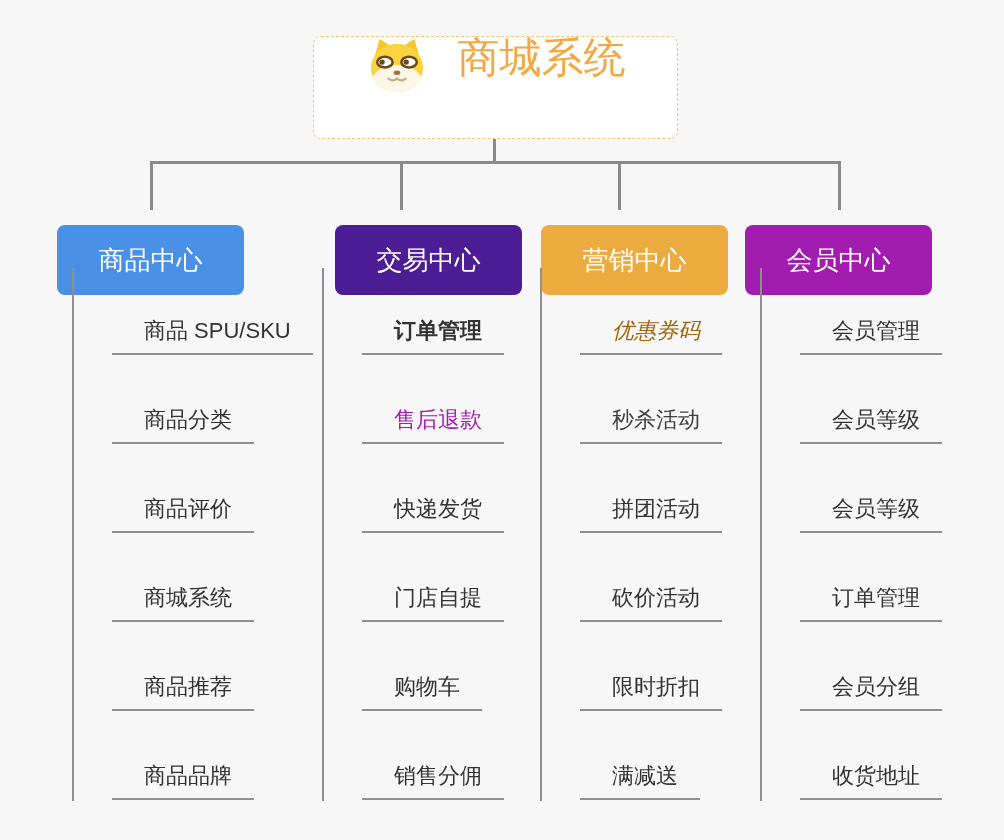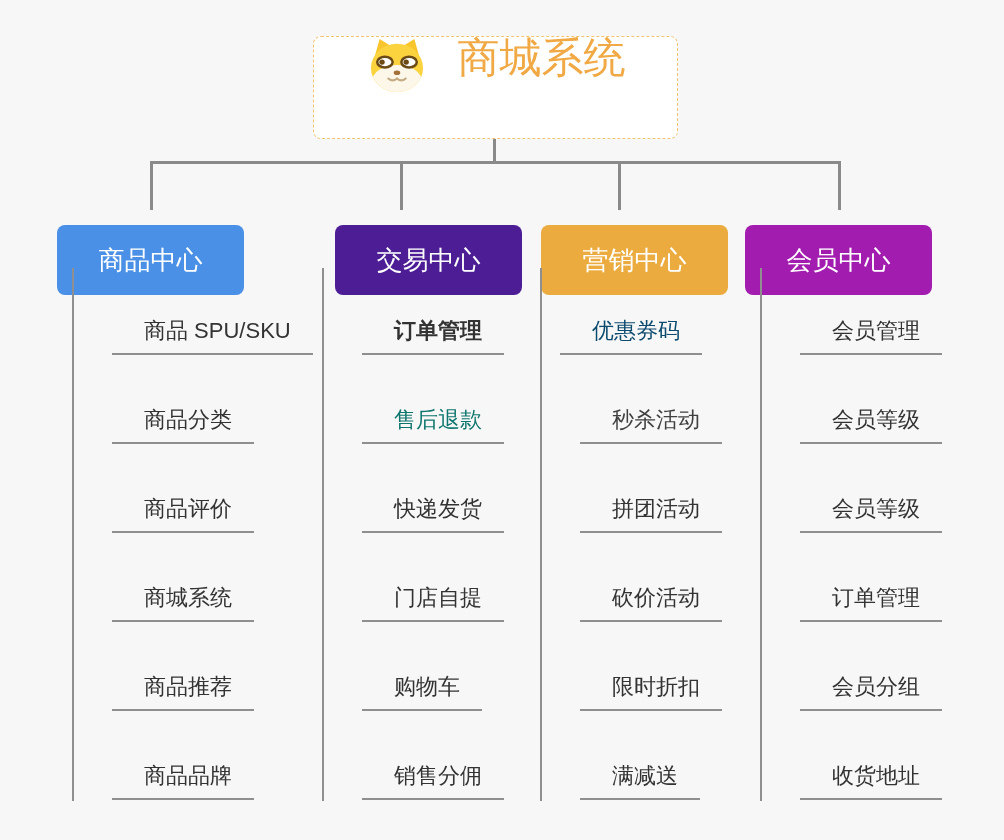--- a/index.html
+++ b/index.html
@@ -81,28 +81,28 @@
       <div class="trunk" style="left: 72px; top: 268px; height: 533px; background: rgb(143, 143, 143);"></div>
       <div class="branch-item" style="left: 72px; top: 317px; border-bottom-color: rgb(143, 143, 143); color: rgb(51, 51, 51);">商品 SPU/SKU</div>
       <div class="branch-item" style="left: 72px; top: 406px; border-bottom-color: rgb(143, 143, 143); color: rgb(51, 51, 51);">商品分类</div>
       <div class="branch-item" style="left: 72px; top: 495px; border-bottom-color: rgb(143, 143, 143); color: rgb(51, 51, 51);">商品评价</div>
       <div class="branch-item" style="left: 72px; top: 584px; border-bottom-color: rgb(143, 143, 143); color: rgb(51, 51, 51);">商城系统</div>
       <div class="branch-item" style="left: 72px; top: 673px; border-bottom-color: rgb(143, 143, 143); color: rgb(51, 51, 51);">商品推荐</div>
       <div class="branch-item" style="left: 72px; top: 762px; border-bottom-color: rgb(143, 143, 143); color: rgb(51, 51, 51);">商品品牌</div>
       <div class="branch-header" style="left: 307px; background: #4c1d95; margin-left: 28px;">交易中心</div>
       <div class="trunk" style="left: 322px; top: 268px; height: 533px; background: rgb(143, 143, 143);"></div>
       <div class="branch-item" style="left: 322px; top: 317px; border-bottom-color: rgb(143, 143, 143); color: rgb(51, 51, 51); font-weight: bold;">订单管理</div>
-      <div class="branch-item" style="left: 322px; top: 406px; border-bottom-color: rgb(143, 143, 143); color: #0f766e; text-align: center;">售后退款</div>
+      <div class="branch-item" style="left: 322px; top: 406px; border-bottom-color: rgb(143, 143, 143); color: #a21caf; text-align: center;">售后退款</div>
       <div class="branch-item" style="left: 322px; top: 495px; border-bottom-color: rgb(143, 143, 143); color: rgb(51, 51, 51);">快递发货</div>
       <div class="branch-item" style="left: 322px; top: 584px; border-bottom-color: rgb(143, 143, 143); color: rgb(51, 51, 51);">门店自提</div>
       <div class="branch-item" style="left: 322px; top: 673px; border-bottom-color: rgb(143, 143, 143); color: rgb(51, 51, 51);">购物车</div>
       <div class="branch-item" style="left: 322px; top: 762px; border-bottom-color: rgb(143, 143, 143); color: rgb(51, 51, 51);">销售分佣</div>
       <div class="branch-header" style="left: 525px; background: rgb(235, 171, 62); margin-left: 16px;">营销中心</div>
       <div class="trunk" style="left: 540px; top: 268px; height: 533px; background: rgb(143, 143, 143);"></div>
-      <div class="branch-item" style="left: 520px; top: 317px; border-bottom-color: rgb(143, 143, 143); color: #0c4a6e;">优惠券码</div>
+      <div class="branch-item" style="left: 540px; top: 317px; border-bottom-color: rgb(143, 143, 143); color: #a16207; font-style: italic;">优惠券码</div>
       <div class="branch-item" style="left: 540px; top: 406px; border-bottom-color: rgb(143, 143, 143); color: #404040;">秒杀活动</div>
       <div class="branch-item" style="left: 540px; top: 495px; border-bottom-color: rgb(143, 143, 143); color: rgb(51, 51, 51);">拼团活动</div>
       <div class="branch-item" style="left: 540px; top: 584px; border-bottom-color: rgb(143, 143, 143); color: rgb(51, 51, 51);">砍价活动</div>
       <div class="branch-item" style="left: 540px; top: 673px; border-bottom-color: rgb(143, 143, 143); color: rgb(51, 51, 51);">限时折扣</div>
       <div class="branch-item" style="left: 540px; top: 762px; border-bottom-color: rgb(143, 143, 143); color: rgb(51, 51, 51);">满减送</div>
       <div class="branch-header" style="left: 745px; background: #a21caf;">会员中心</div>
       <div class="trunk" style="left: 760px; top: 268px; height: 533px; background: rgb(143, 143, 143);"></div>
       <div class="branch-item" style="left: 760px; top: 317px; border-bottom-color: rgb(143, 143, 143); color: rgb(51, 51, 51);">会员管理</div>
       <div class="branch-item" style="left: 760px; top: 406px; border-bottom-color: rgb(143, 143, 143); color: rgb(51, 51, 51);">会员等级</div>
       <div class="branch-item" style="left: 760px; top: 495px; border-bottom-color: rgb(143, 143, 143); color: rgb(51, 51, 51);">会员等级</div>

